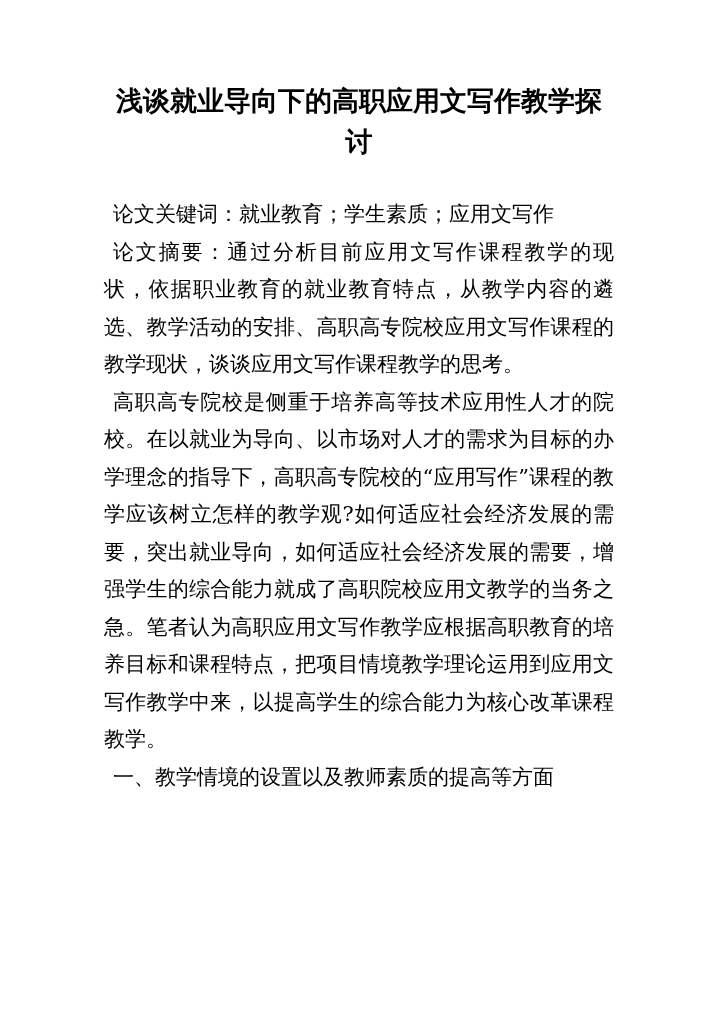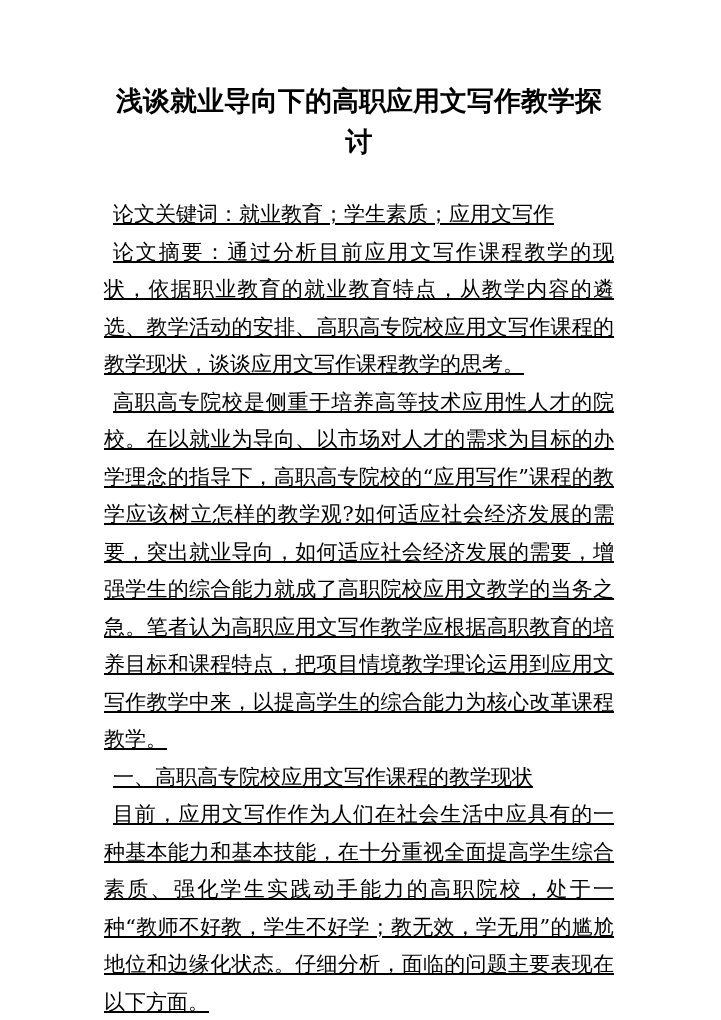--- a/index.html
+++ b/index.html
@@ -40,21 +40,20 @@
     font-size: 27px;
     line-height: 41px;
     font-weight: 700;
     text-align: center;
     letter-spacing: 0px;
     font-family: "DejaVu Serif", "Liberation Serif", serif;
   }
 
   .body-block {
     margin-top: 34px;
-    text-decoration: underline;
   }
 
   p.para {
     margin: 0 0 0 0;
     font-size: 21px;
     line-height: 37.5px;
     text-align: justify;
     text-justify: inter-character;
     text-align-last: left;
     word-break: break-all;
@@ -84,19 +83,18 @@
     </h1>
 
     <div class="body-block">
 
       <p class="para indent single">论文关键词：就业教育；学生素质；应用文写作</p>
 
       <p class="para indent">论文摘要：通过分析目前应用文写作课程教学的现状，依据职业教育的就业教育特点，从教学内容的遴选、教学活动的安排、高职高专院校应用文写作课程的教学现状，谈谈应用文写作课程教学的思考。</p>
 
       <p class="para indent">高职高专院校是侧重于培养高等技术应用性人才的院校。在以就业为导向、以市场对人才的需求为目标的办学理念的指导下，高职高专院校的“应用写作”课程的教学应该树立怎样的教学观?如何适应社会经济发展的需要，突出就业导向，如何适应社会经济发展的需要，增强学生的综合能力就成了高职院校应用文教学的当务之急。笔者认为高职应用文写作教学应根据高职教育的培养目标和课程特点，把项目情境教学理论运用到应用文写作教学中来，以提高学生的综合能力为核心改革课程教学。</p>
 
-      <p class="para indent single">一、高职高专院校应用文写作课程的教学现状</p>
+      <p class="para indent single">一、教学情境的设置以及教师素质的提高等方面</p>
 
-      <p class="para indent">目前，应用文写作作为人们在社会生活中应具有的一种基本能力和基本技能，在十分重视全面提高学生综合素质、强化学生实践动手能力的高职院校，处于一种“教师不好教，学生不好学；教无效，学无用”的尴尬地位和边缘化状态。仔细分析，面临的问题主要表现在以下方面。</p>
 
     </div>
   </div>
 </div>
 
 </body></html>

